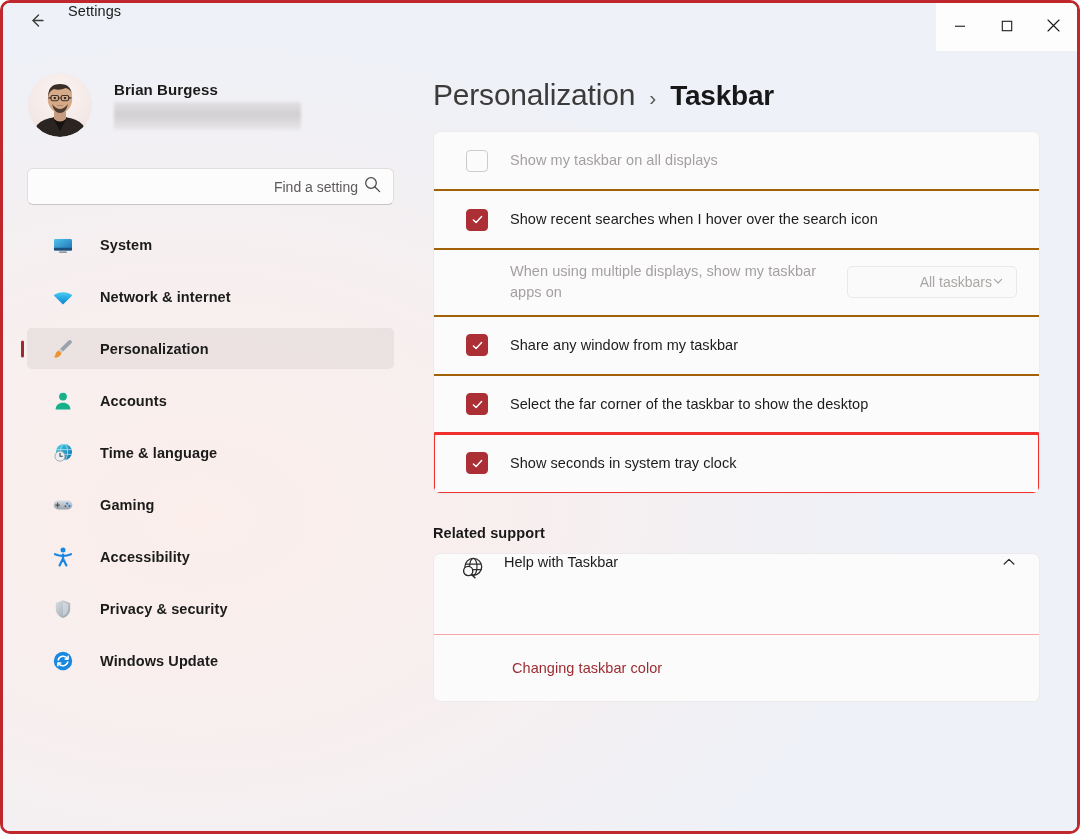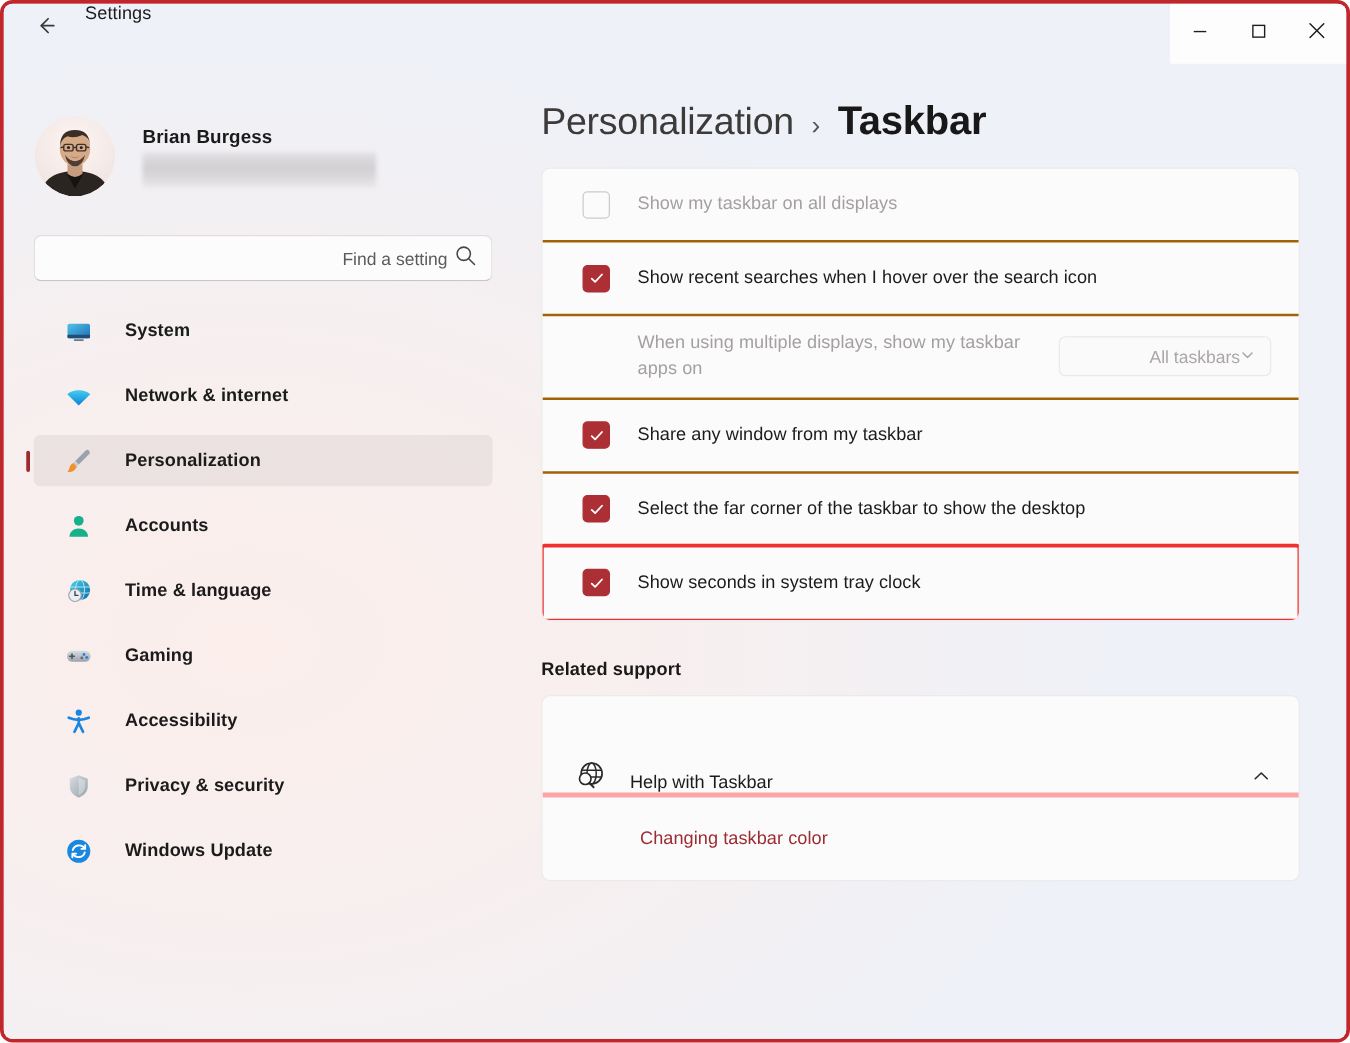--- a/index.html
+++ b/index.html
@@ -75,21 +75,21 @@
     left: 0; top: 54px;
     width: 415px;
     bottom: 0;
     padding: 0 24px;
     z-index: 10;
   }
 
   #account-block {
     display: flex;
     align-items: center;
-    margin-top: 36px;
+    margin-top: 16px;
     padding-left: 1px;
     cursor: pointer;
   }
   #avatar {
     width: 64px; height: 64px;
     border-radius: 50%;
     overflow: hidden;
     flex-shrink: 0;
     background: #f0e8e8;
     position: relative;
@@ -201,21 +201,21 @@
     color: #3d3a3a;
     letter-spacing: -0.2px;
     cursor: pointer;
   }
   .crumb-sep {
     font-size: 21px;
     color: #555;
     margin: 0 14px;
   }
   .crumb-current {
-    font-size: 32px;
+    font-size: 28px;
     font-weight: bold;
     color: #191818;
     letter-spacing: -0.2px;
   }
 
   
   .card {
     margin-top: 19px;
     background: #fcfbfb;
     border: 1px solid #eceaea;
@@ -299,24 +299,24 @@
   
   .section-title {
     margin-top: 31px;
     font-size: 14.5px;
     font-weight: bold;
     color: #1a1919;
     letter-spacing: 0.1px;
   }
   .support-row {
     display: flex;
-    align-items: flex-end;
+    align-items: flex-start;
     height: 81px;
     padding: 0 22px 0 24px;
-    border-bottom: 4px solid #fca5a5;
+    border-bottom: 1px solid #fca5a5;
     cursor: pointer;
   }
   .support-icon { width: 30px; flex-shrink: 0; display: flex; align-items: center; }
   .support-label {
     margin-left: 16px;
     font-size: 14.5px;
     color: #1b1b1b;
     flex: 1;
   }
   .chev { flex-shrink: 0; }

